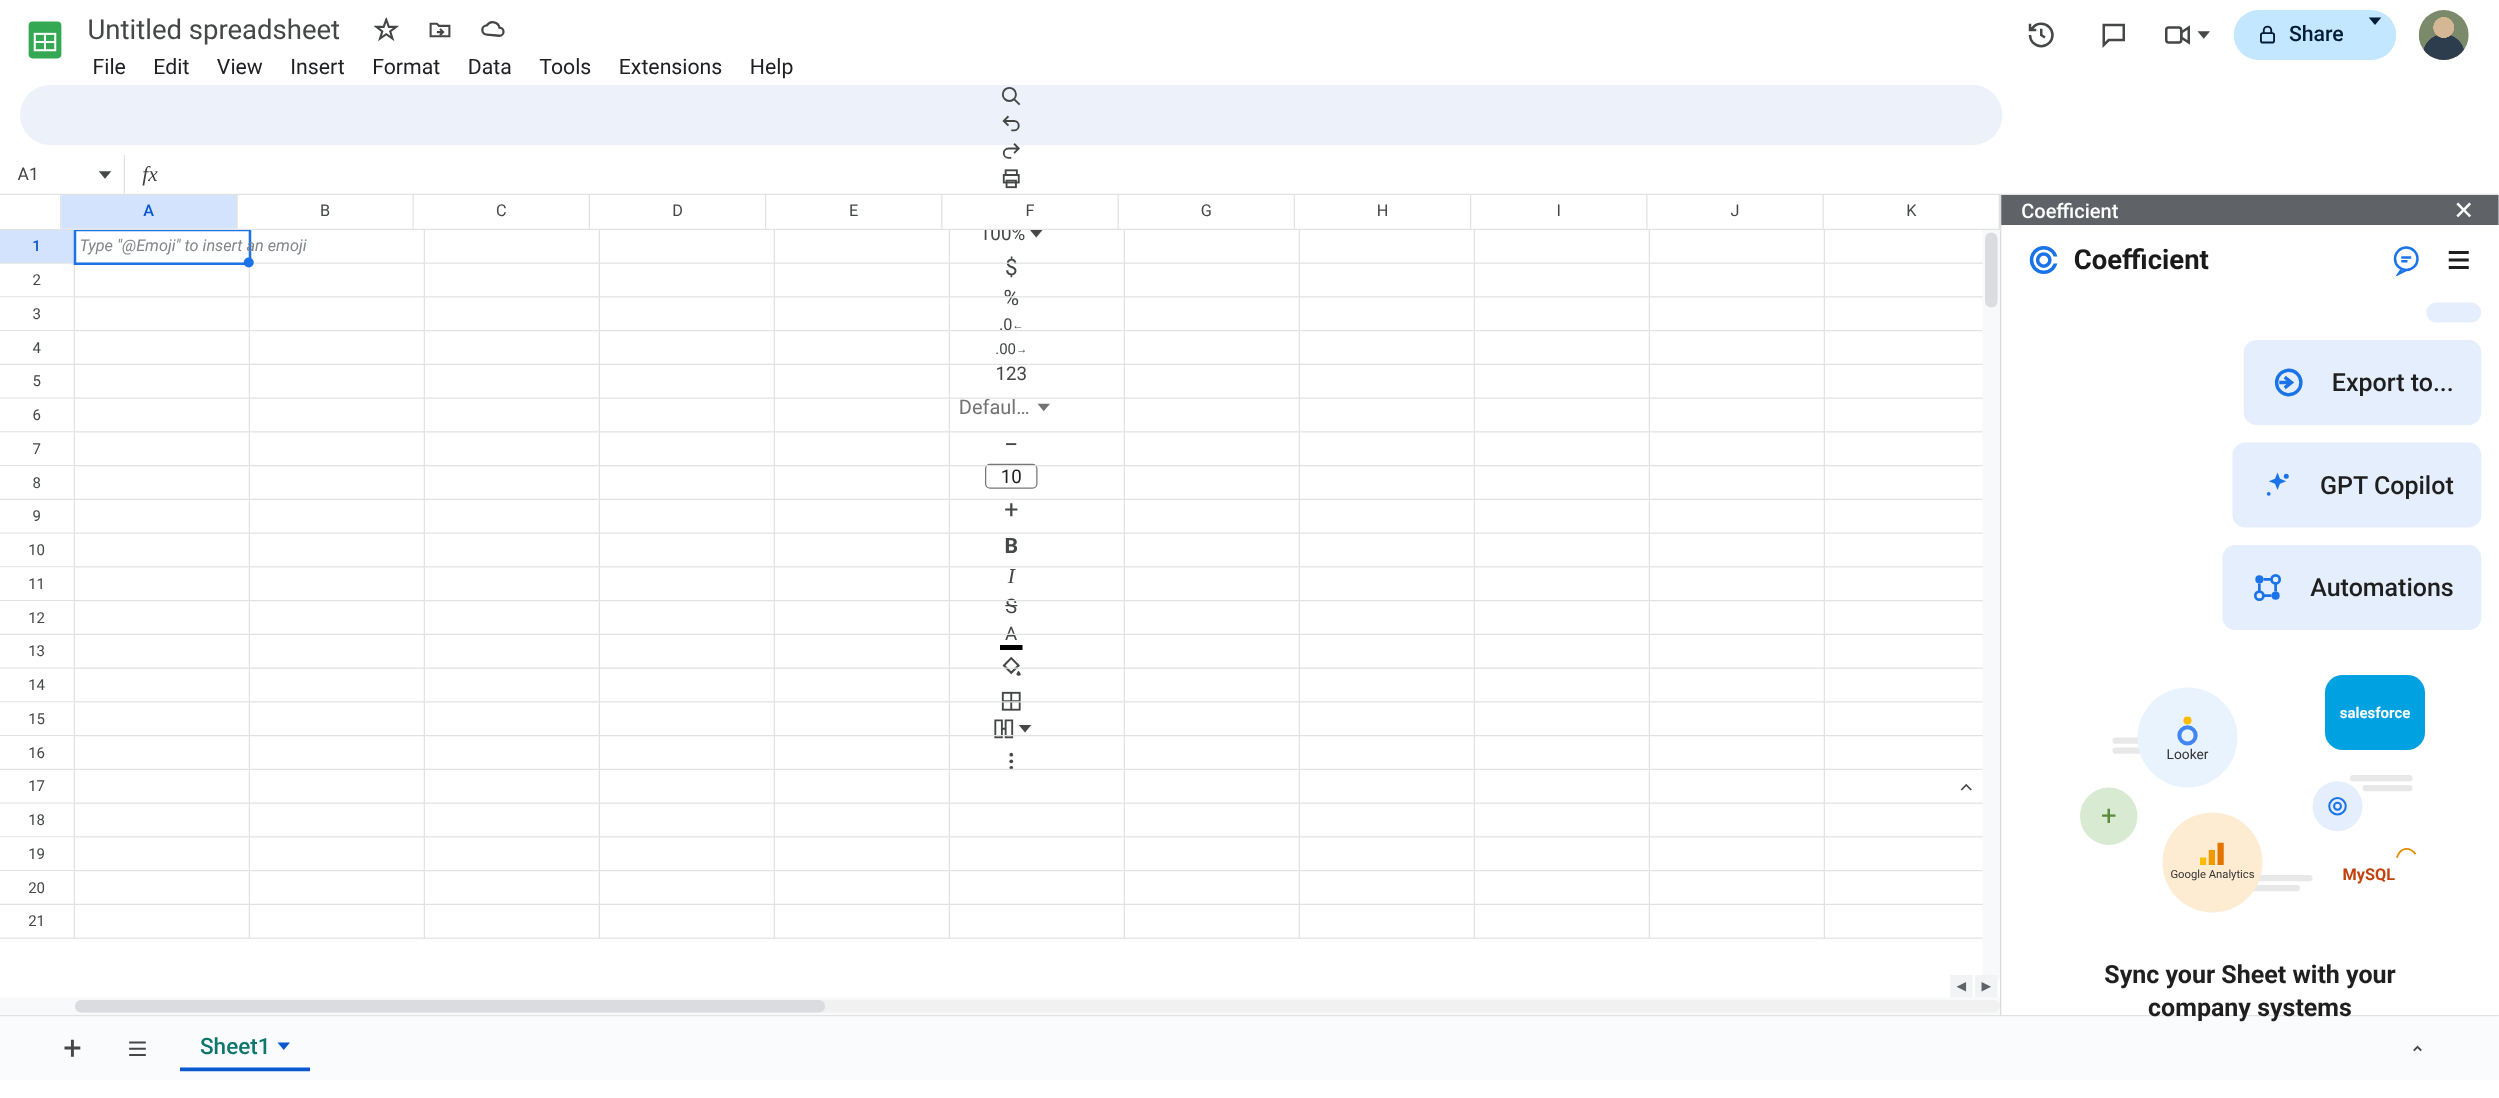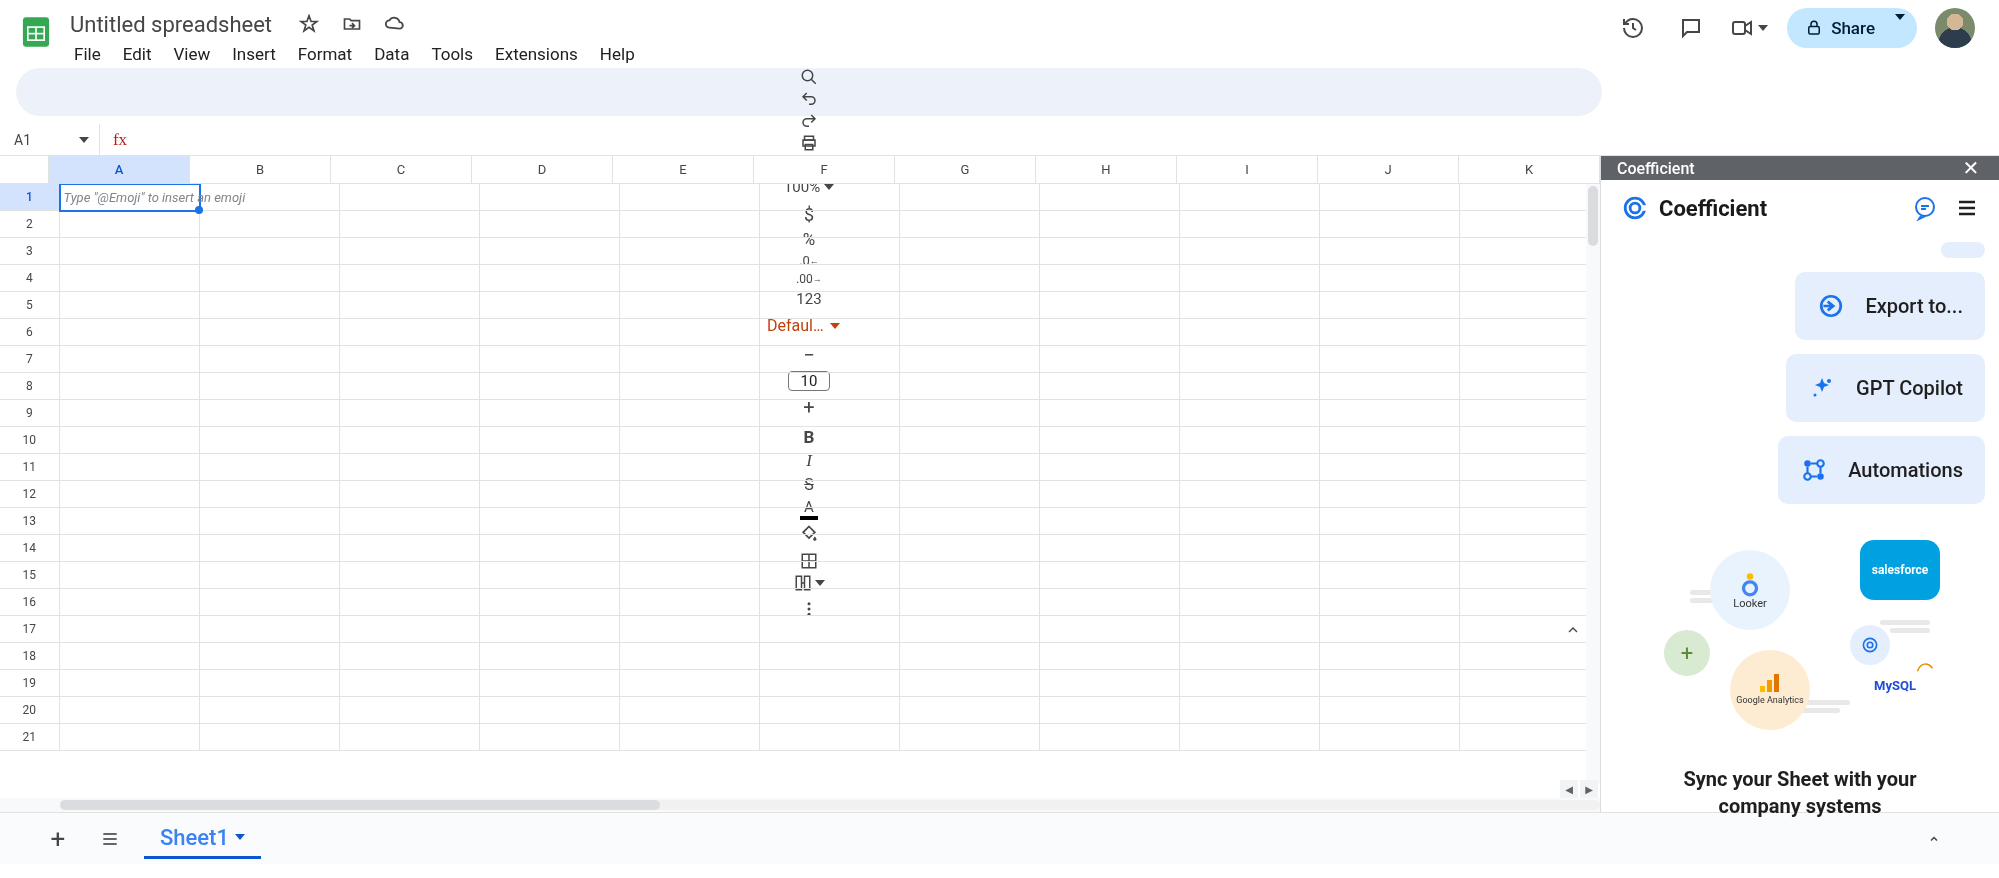--- a/index.html
+++ b/index.html
@@ -25,30 +25,30 @@
   .share-drop { padding: 0 12px 0 6px; color: #001d35; }
   .avatar { width: 40px; height: 40px; border-radius: 50%; background: linear-gradient(135deg,#7a8a6a,#4a5a3a); display: flex; align-items: center; justify-content: center; color: #fff; font-size: 18px; overflow:hidden;}
   .avatar-inner{width:100%;height:100%;background:radial-gradient(circle at 50% 35%, #d4b896 0 25%, transparent 26%),radial-gradient(circle at 50% 90%, #2d3d4d 0 40%, transparent 41%),#7a8a6a;}
   
   
   .toolbar-wrap { padding: 4px 16px 0; display: flex; }
   .toolbar { background: #edf2fa; border-radius: 40px; height: 48px; display: flex; align-items: center; padding: 0 12px; gap: 4px; width: 1586px; flex-direction: column; }
   .tb-btn { width: 34px; height: 34px; display: flex; align-items: center; justify-content: center; color: #444746; cursor: pointer; border-radius: 6px; font-size: 15px;}
   .tb-sep { width: 1px; height: 24px; background: #c7c7c7; margin: 0 4px; }
   .zoom { display: flex; align-items: center; gap: 4px; padding: 0 6px; cursor: pointer; font-size: 15px; color:#444746;}
-  .font-sel { display: flex; align-items: center; gap: 6px; padding: 0 8px; cursor: pointer; width: 100px; font-size: 16px; color:#c2410c;}
+  .font-sel { display: flex; align-items: center; gap: 6px; padding: 0 8px; cursor: pointer; width: 100px; font-size: 16px; color:#737373;}
   .font-size-box { border: 1px solid #747775; border-radius: 4px; width: 42px; height: 28px; display: flex; align-items: center; justify-content: center; font-size: 15px; }
   .tb-collapse { margin-left: auto; }
   .text-color-btn { flex-direction: column; gap:0; }
   .text-color-underline { width:18px; height:4px; background:#000; }
   
   
   .fxbar { display: flex; align-items: center; height: 32px; border-bottom: 1px solid #e1e3e1; margin-top: 8px;}
   .namebox { width: 100px; display: flex; align-items: center; justify-content: space-between; padding: 0 10px 0 14px; font-size: 14px; border-right: 1px solid #e1e3e1; height: 100%; color:#444746;}
-  .fx-label { width: 40px; display:flex; align-items:center; justify-content:center; color:#b91c1c; font-family: serif; font-size: 17px; text-align: right; }
+  .fx-label { width: 40px; display:flex; align-items:center; justify-content:center; color:#404040; font-style: italic; font-family: serif; font-size: 17px; text-align: right; }
   .fx-input { flex:1; }
   
   
   .main-area { display:flex; height: 656px; }
   .sheet-area { width: 1600px; position:relative; display:flex; flex-direction:column;}
   .grid-wrap { flex:1; overflow:hidden; position:relative;}
   
   .col-headers { display:flex; height:28px; background:#fff; border-bottom:1px solid #e1e3e1; position:sticky; top:0;}
   .corner { width:60px; border-right:1px solid #e1e3e1; background:#fff;}
   .col-h { width:141px; display:flex; align-items:center; justify-content:center; font-size:13px; color:#444746; border-right:1px solid #e1e3e1;}
@@ -89,28 +89,28 @@
   .sb-card.thin { padding:8px 22px; height:12px; overflow:hidden;}
   
   .sb-illus { flex:1; display:flex; flex-direction:column; align-items:center; justify-content:flex-end; padding:20px;}
   .illus-canvas { width:300px; height:220px; position:relative; margin-bottom:16px;}
   .bubble { position:absolute; border-radius:50%; display:flex; flex-direction:column; align-items:center; justify-content:center; font-size:11px; color:#333;}
   .bubble.looker { width:80px; height:80px; background:#e9f3fd; left:60px; top:20px;}
   .bubble.sf { width:80px; height:60px; background:#00a1e0; right:10px; top:10px; border-radius:14px; color:#fff; font-weight:bold; font-size:12px;}
   .bubble.plus { width:46px; height:46px; background:#d9ead3; left:14px; top:100px; font-size:22px; color:#5b8a3b;}
   .bubble.ga { width:80px; height:80px; background:#fdecd2; left:80px; top:120px; font-size:9px;}
   .bubble.co { width:40px; height:40px; background:#e4eefc; right:60px; top:95px;}
-  .bubble.mysql { width:70px; height:40px; right:20px; top:135px; background:transparent; font-size:13px; color:#1d4ed8; font-weight:bold;}
+  .bubble.mysql { width:70px; height:40px; right:20px; top:150px; background:transparent; font-size:13px; color:#c2410c; font-weight:bold;}
   .line { position:absolute; background:#e8e8e8; border-radius:3px; height:5px;}
   .sb-tagline { font-size:20px; font-weight:700; text-align:center; color:#1f1f1f; line-height:1.35;}
   
   
   .sheet-tabs { height:52px; border-top:1px solid #e1e3e1; display:flex; align-items:center; padding:0 40px; gap:16px; background:#f9fbfd;}
   .st-btn { width:36px; height:36px; display:flex; align-items:center; justify-content:center; color:#444746; cursor:pointer;}
-  .sheet-tab { display:flex; align-items:center; gap:6px; padding:6px 16px; font-size:22px; color:#3b82f6; font-weight:500; border-bottom:3px solid #0b57d0; cursor:pointer;}
+  .sheet-tab { display:flex; align-items:center; gap:6px; padding:6px 16px; font-size:18px; color:#0f766e; font-weight:500; border-bottom:3px solid #0b57d0; cursor:pointer;}
   .explore-caret { margin-left:auto; color:#444746; cursor:pointer; padding-right:16px;}
   
   svg { display:block; }
   .caret-down { width:0; height:0; border-left:5px solid transparent; border-right:5px solid transparent; border-top:6px solid currentColor;}
 </style>
 </head>
 <body>
 
 <div class="topbar">
   <div class="logo-sheets">

